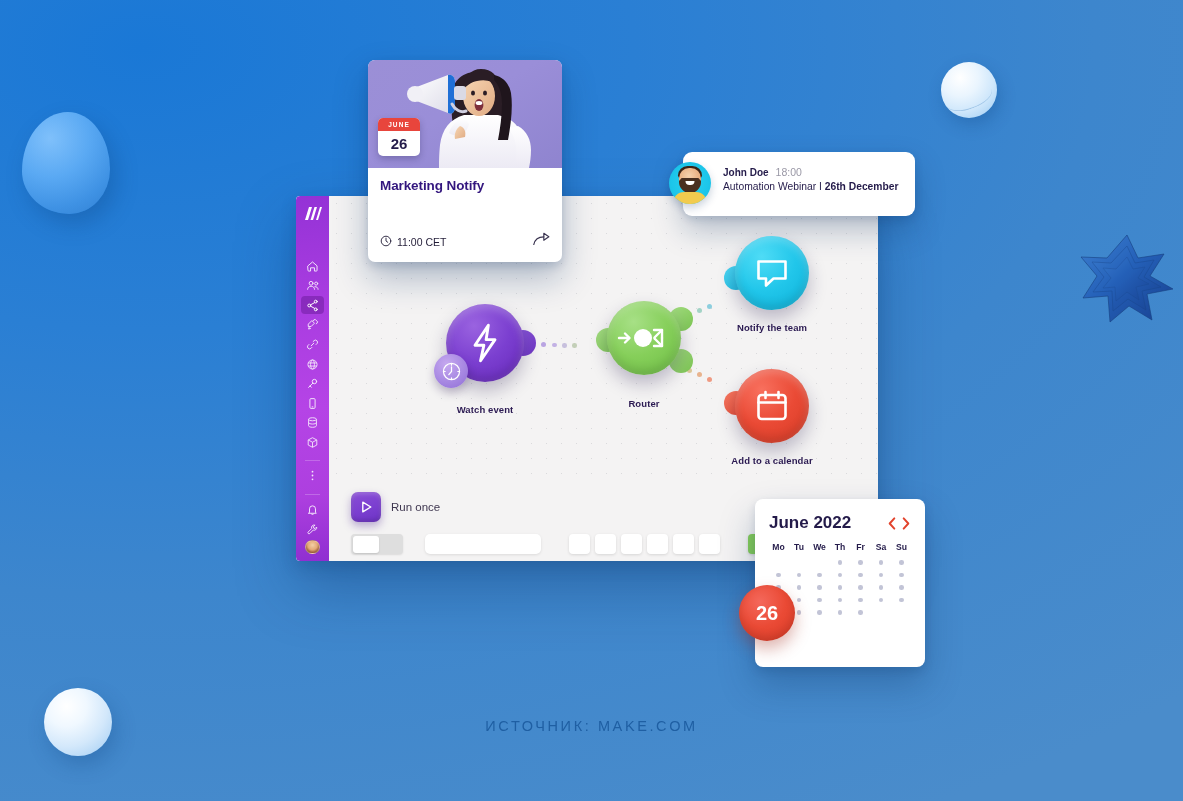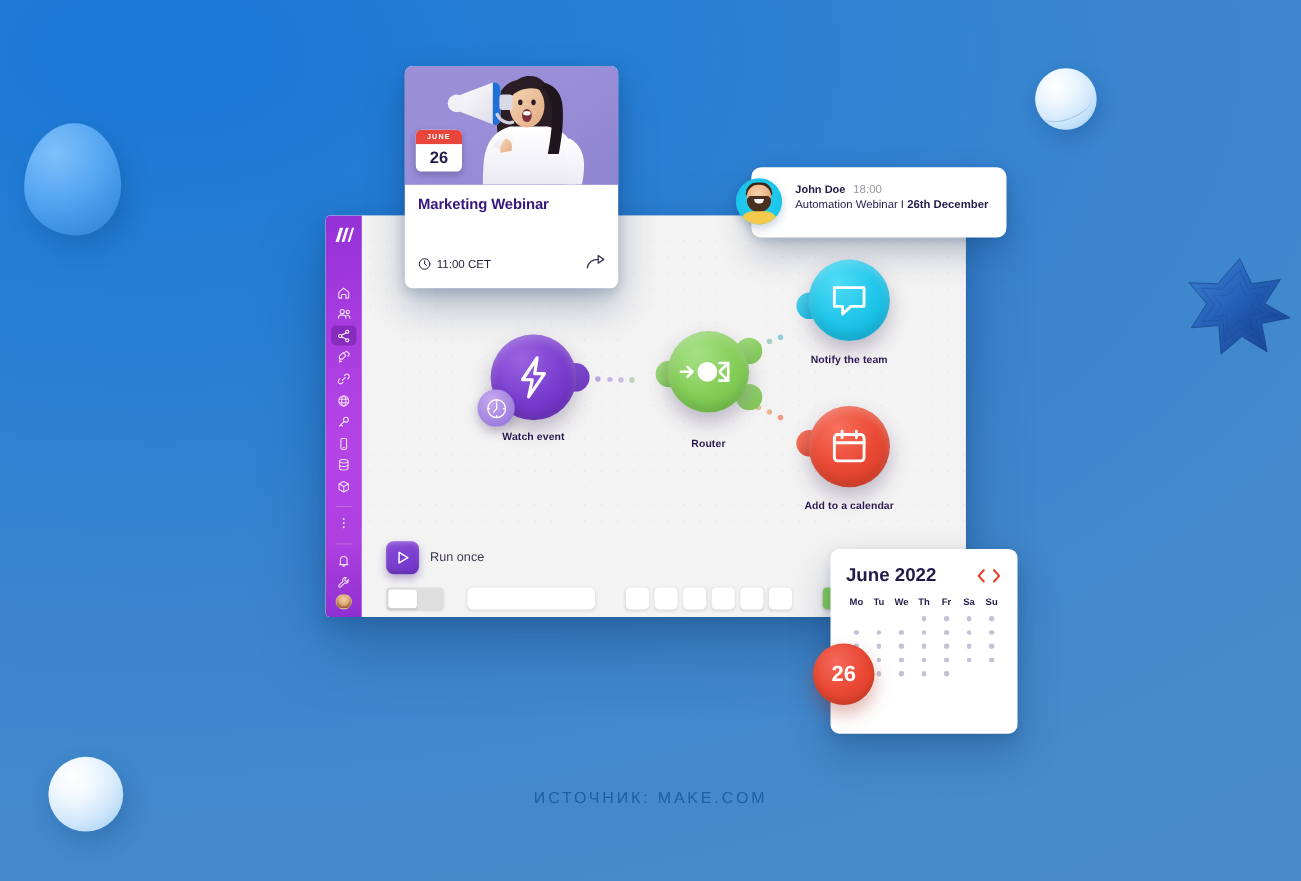--- a/index.html
+++ b/index.html
@@ -410,21 +410,21 @@
           <path d="M18 2L6 20h8l-3 14 13-19h-8z"></path>
         </svg>
         <div id="watch-clock">
           <svg width="21" height="21" viewBox="0 0 24 24" fill="none" stroke="#ffffff" stroke-width="1.4" stroke-linecap="round">
             <circle cx="12" cy="12" r="9.2"></circle>
             <path d="M12 6.6V12l-3.1 3.6"></path>
             <path d="M12 3.6v1.2M20.4 12h-1.2M12 20.4v-1.2M3.6 12h1.2"></path>
           </svg>
         </div>
       </div>
-      <div class="node-label" style="top:88px;">Watch event</div>
+      <div class="node-label" style="top:100px;">Watch event</div>
     </div>
 
     <div class="node-wrap" style="left:278px; top:105px;">
       <div class="bump" style="left:-11px; top:27px; width:24px; height:24px; background:linear-gradient(135deg,#a4dd82,#7cc552);"></div>
       <div class="bump" style="right:-12px; top:6px; width:24px; height:24px; background:linear-gradient(135deg,#a4dd82,#7cc552);"></div>
       <div class="bump" style="right:-12px; top:48px; width:24px; height:24px; background:linear-gradient(135deg,#a4dd82,#7cc552);"></div>
       <div class="node-circle" style="width:74px; height:74px; background:radial-gradient(circle at 36% 28%, #a7e086 0%, #86cf5a 48%, #6bbb43 100%); position:relative; z-index:1;">
         <svg width="56" height="42" viewBox="0 0 56 42" fill="none" stroke="#ffffff" stroke-width="2.4" stroke-linecap="round" stroke-linejoin="round">
           <path d="M3 21h10"></path>
             <path d="M9 16.5l4.5 4.5L9 25.5"></path>
@@ -534,21 +534,21 @@
       <rect x="86" y="26" width="12" height="14" rx="3" fill="#dadae6"></rect>
       <path d="M84 44c3 6 9 9 14 7" stroke="#cfcfe0" stroke-width="3" fill="none" stroke-linecap="round"></path>
       <circle cx="47" cy="34" r="8" fill="#f1f0f6"></circle>
     </svg>
     <div id="date-chip">
       <div class="m">JUNE</div>
       <div class="d">26</div>
     </div>
   </div>
   <div id="webinar-body">
-    <div id="webinar-title">Marketing Webinar</div>
+    <div id="webinar-title">Marketing Notify</div>
   </div>
   <div id="webinar-foot">
     <div id="webinar-time">
       <span>
         <svg width="12" height="12" viewBox="0 0 20 20" fill="none" stroke="#231d38" stroke-width="1.5" stroke-linecap="round">
             <circle cx="10" cy="10" r="8"></circle>
             <path d="M10 5.2V10l3 2.2"></path>
           </svg>
       </span>
       <span>11:00 CET</span>

